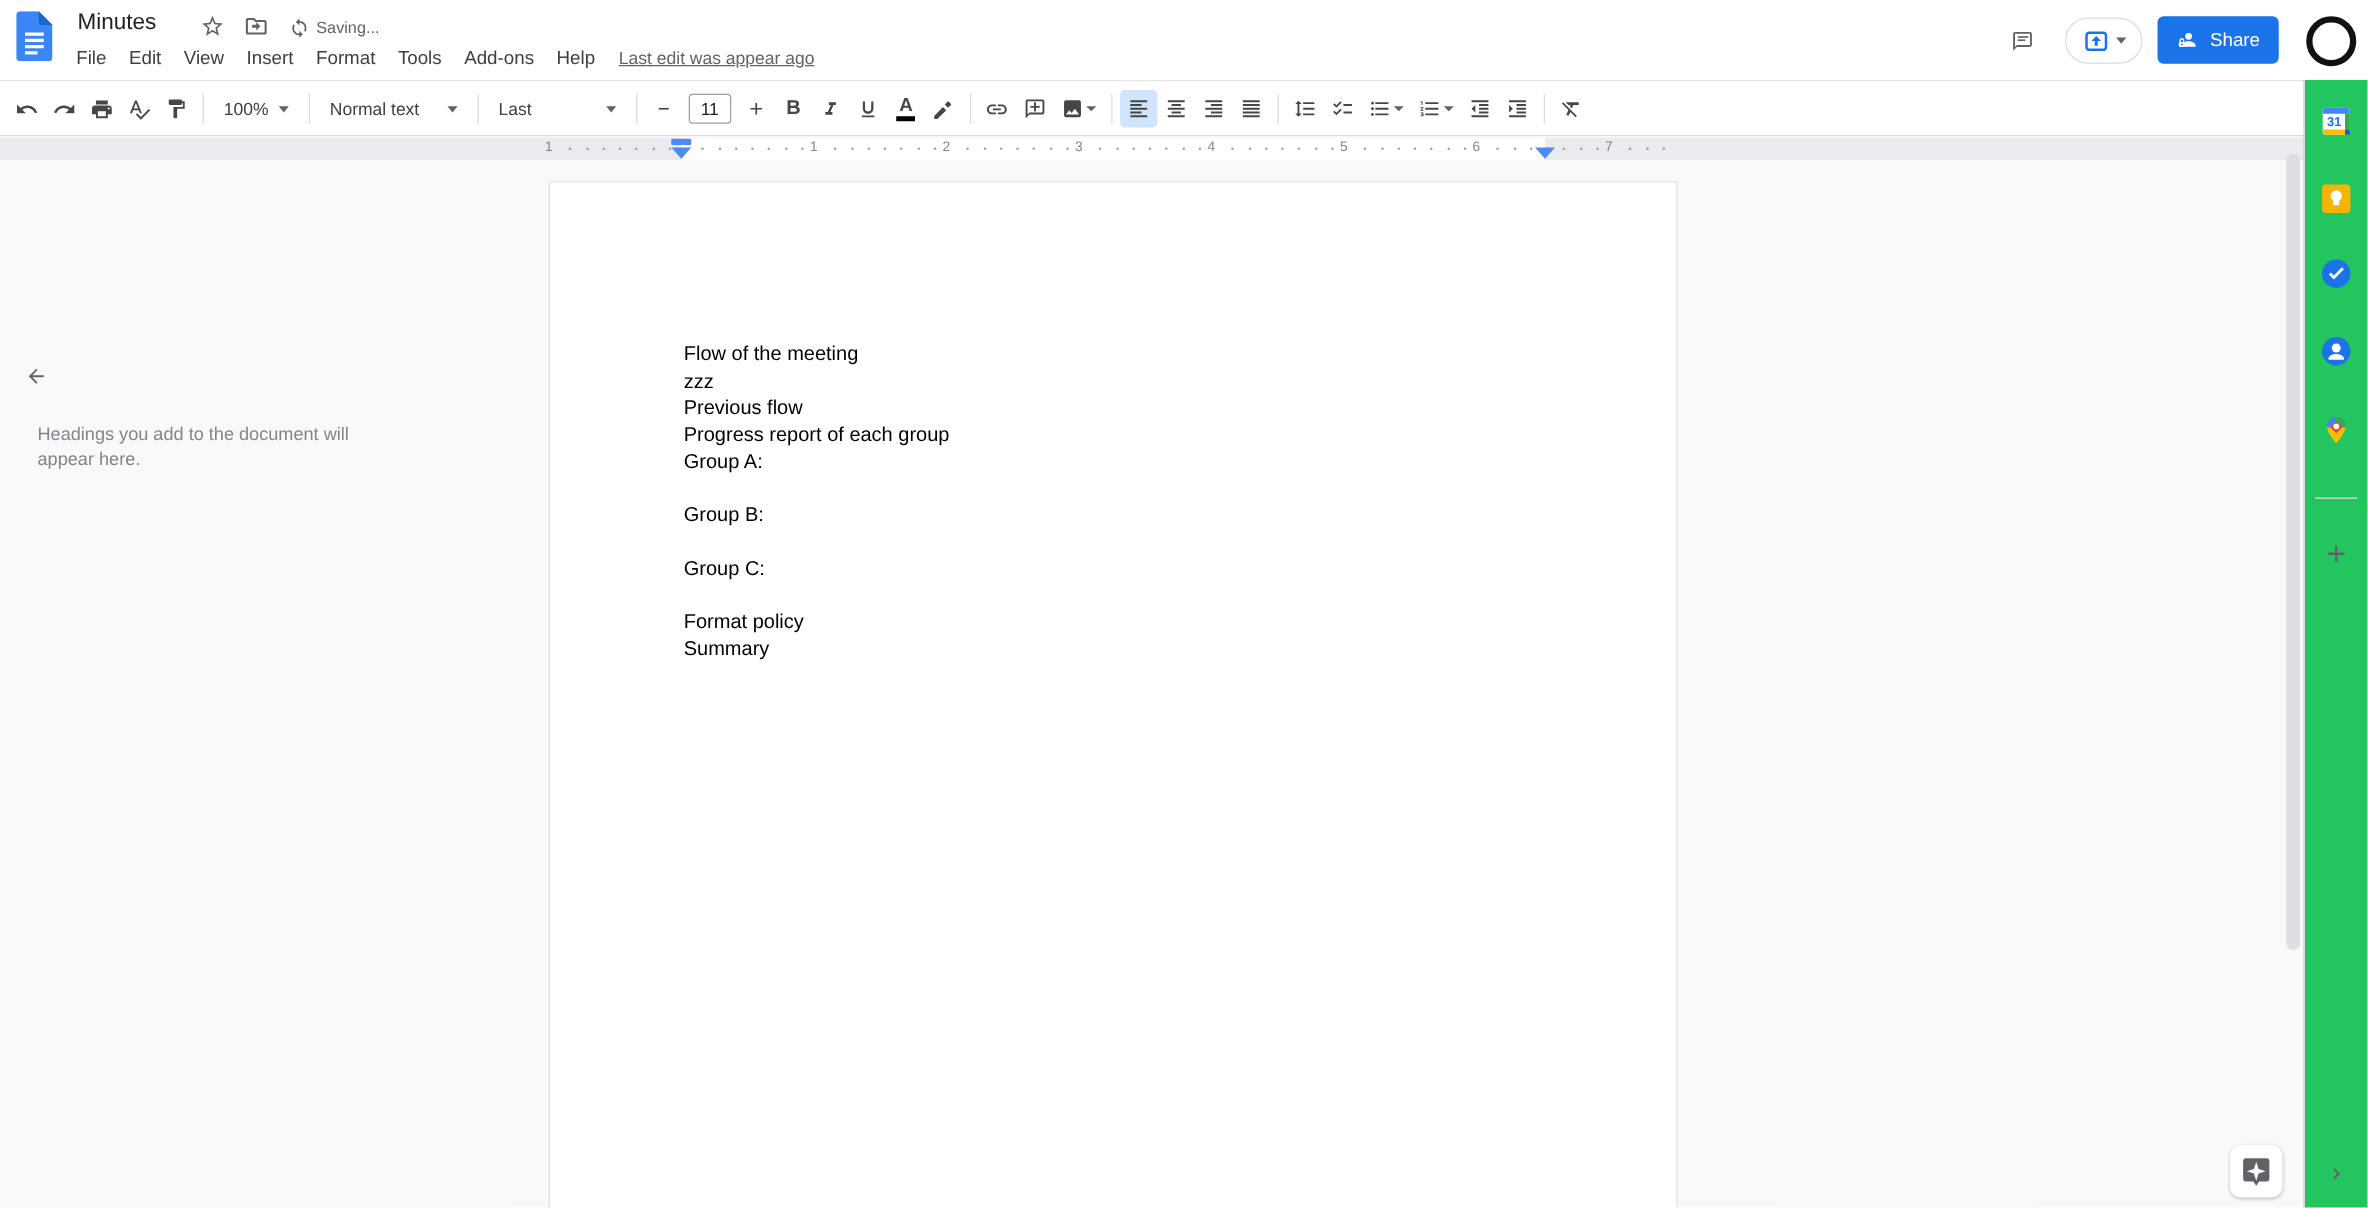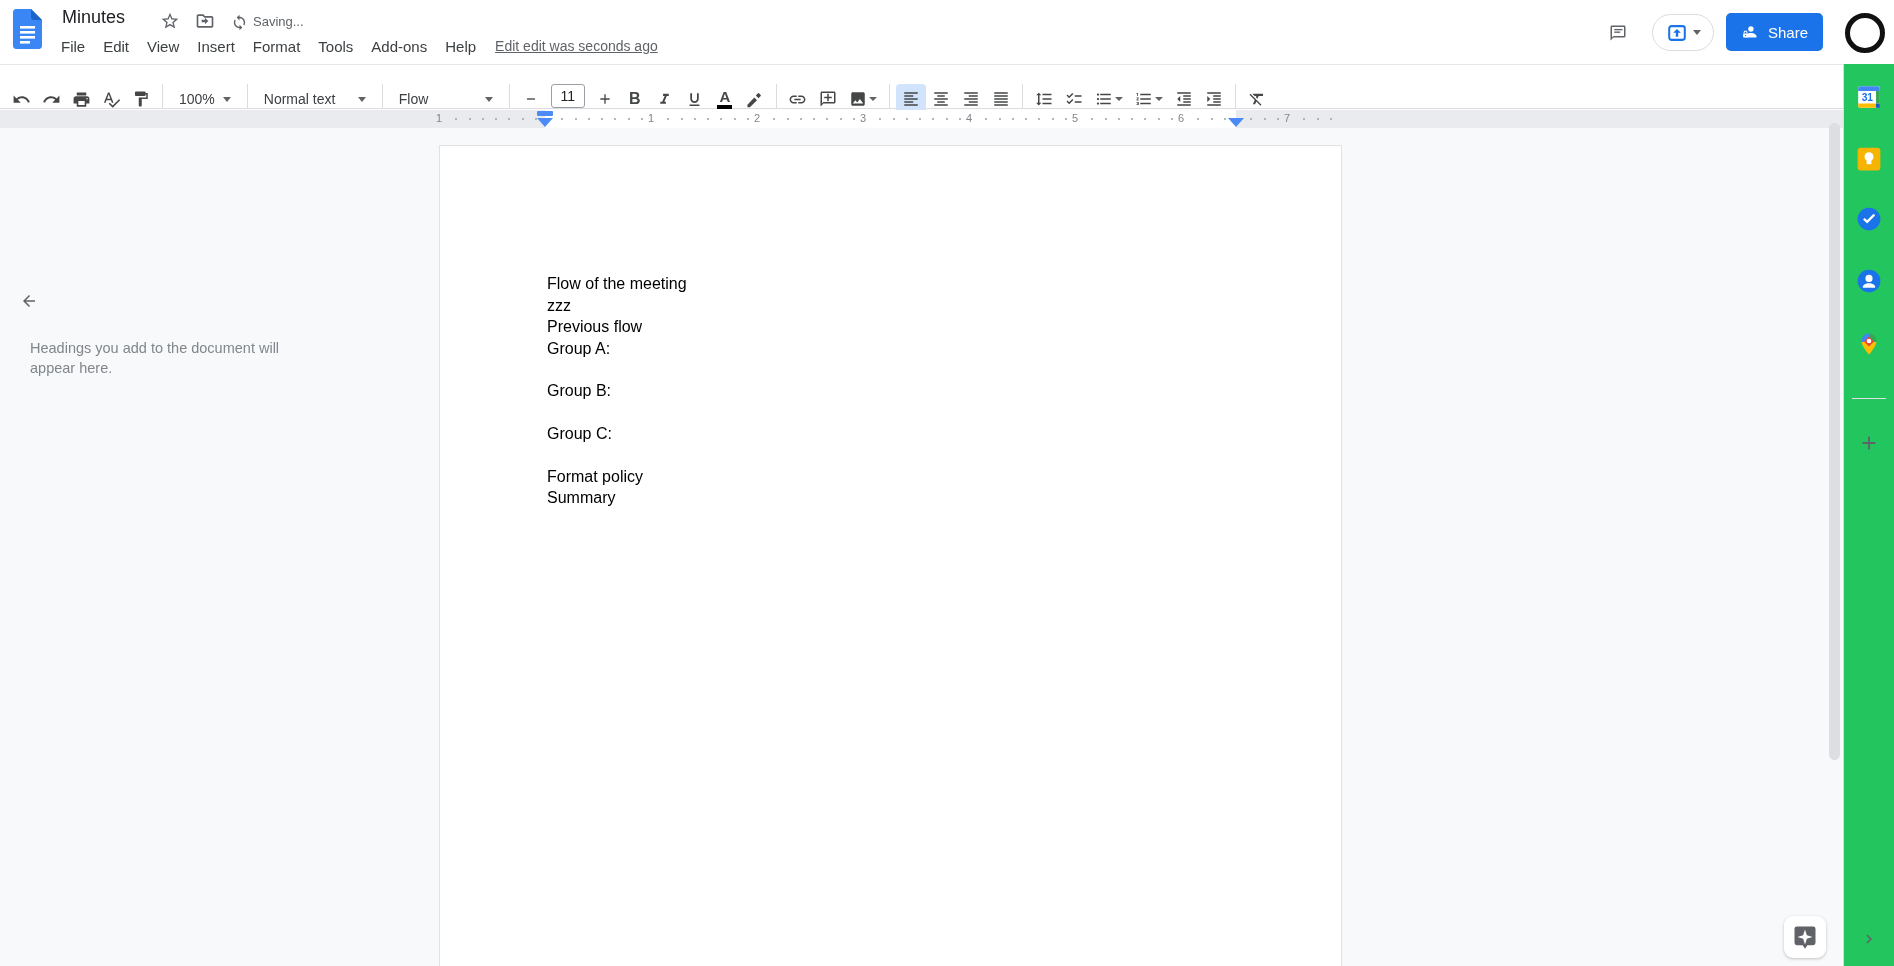--- a/index.html
+++ b/index.html
@@ -12,21 +12,21 @@
   .saving{position:absolute;left:253px;top:14px;font-size:13px;color:#5f6368;text-align:center;}
   .menubar{position:absolute;left:52px;top:33px;height:26px;display:flex;align-items:center;}
   .menu-item{font-size:15px;color:#3c4043;padding:3px 9px;border-radius:4px;cursor:pointer;}
   .last-edit{font-size:14px;color:#5f6368;text-decoration:underline;margin-left:10px;cursor:pointer;}
   .comment-hist{position:absolute;left:1603px;top:18px;width:30px;height:30px;display:flex;align-items:center;justify-content:center;background:none;border:none;cursor:pointer;}
   .present-pill{position:absolute;left:1652px;top:14px;width:62px;height:37px;border:1px solid #dadce0;border-radius:20px;display:flex;align-items:center;justify-content:center;gap:5px;background:#fff;cursor:pointer;}
   .share-btn{position:absolute;left:1726px;top:13px;width:97px;height:38px;background:#1a73e8;border:none;border-radius:5px;display:flex;align-items:center;justify-content:center;gap:8px;color:#fff;font-size:15px;font-weight:500;cursor:pointer;font-family:inherit;}
   .avatar{position:absolute;left:1845px;top:13px;width:40px;height:40px;border-radius:50%;border:5px solid #111;background:#fff;box-sizing:border-box;cursor:pointer;}
   
   .toolbar{position:absolute;left:0;top:64px;width:1894px;height:45px;background:#fff;border-top:1px solid #e6e6e6;border-bottom:1px solid #dadce0;box-sizing:border-box;}
-  .tb-left{position:absolute;left:6px;top:7px;display:flex;align-items:flex-start;margin-top:12px;}
+  .tb-left{position:absolute;left:6px;top:7px;display:flex;align-items:center;}
   .tbtn{width:30px;height:30px;border:none;background:none;border-radius:4px;display:flex;align-items:center;justify-content:center;padding:0;cursor:pointer;flex:none;}
   .tbtn.active{background:#d2e3fc;}
   .tbtn svg{fill:#444746;}
   .sep{width:1px;height:24px;background:#dadce0;margin:0 6px;flex:none;}
   .dd{display:flex;align-items:center;gap:8px;padding:0 10px;height:30px;border-radius:4px;cursor:pointer;flex:none;}
   .dd .dd-label{font-size:14px;color:#3c4043;white-space:nowrap;}
   .caret{width:0;height:0;border-left:4px solid transparent;border-right:4px solid transparent;border-top:5px solid #5f6368;flex:none;}
   .fs-box{width:32px;height:22px;border:1px solid #9aa0a6;border-radius:3px;display:flex;align-items:center;justify-content:center;font-size:14px;color:#202124;margin:0 5px;flex:none;cursor:text;}
   .bold-g{font-size:16px;font-weight:700;color:#444746;}
   .colorA{display:flex;flex-direction:column;align-items:center;line-height:1;}
@@ -97,21 +97,21 @@
       <span id="menu-items" style="display:flex;align-items:center;">
           <div class="menu-item">File</div>
           <div class="menu-item">Edit</div>
           <div class="menu-item">View</div>
           <div class="menu-item">Insert</div>
           <div class="menu-item">Format</div>
           <div class="menu-item">Tools</div>
           <div class="menu-item">Add-ons</div>
           <div class="menu-item">Help</div>
         </span>
-      <a class="last-edit">Edit edit was seconds ago</a>
+      <a class="last-edit">Last edit was appear ago</a>
     </nav>
 
     <button class="comment-hist">
       <svg width="24" height="24" viewBox="0 0 24 24" fill="#5f6368">
         <path d="M20 2H4c-1.1 0-2 .9-2 2v18l4-4h14c1.1 0 2-.9 2-2V4c0-1.1-.9-2-2-2zm0 14H6l-2 2V4h16v12z"></path>
         <rect x="7" y="6.6" width="11" height="1.8"></rect>
           <rect x="7" y="10" width="8" height="1.8"></rect>
       </svg>
     </button>
 
@@ -172,21 +172,21 @@
       </div>
       <span class="sep"></span>
 
       <div class="dd" style="width:102px;">
         <span class="dd-label" style="margin-right:auto;">Normal text</span>
         <span class="caret"></span>
       </div>
       <span class="sep"></span>
 
       <div class="dd" style="width:94px;">
-        <span class="dd-label" style="margin-right:auto;">Flow</span>
+        <span class="dd-label" style="margin-right:auto;">Last</span>
         <span class="caret"></span>
       </div>
       <span class="sep"></span>
 
       <button class="tbtn">
           <svg width="16" height="16" viewBox="0 0 24 24">
             <rect x="6" y="11" width="12" height="2"></rect>
           </svg>
         </button>
       <span class="fs-box">11</span>
@@ -399,20 +399,21 @@
         </svg>
     </button>
     <div class="outline-text">Headings you add to the document will appear here.</div>
 
     <div class="page">
       <div class="doc-content" id="doc-content">
           <div class="doc-line">&nbsp;</div>
           <div class="doc-line">Flow of the meeting</div>
           <div class="doc-line">zzz</div>
           <div class="doc-line">Previous flow</div>
+          <div class="doc-line">Progress report of each group</div>
           <div class="doc-line">Group A:</div>
           <div class="doc-line">&nbsp;</div>
           <div class="doc-line">Group B:</div>
           <div class="doc-line">&nbsp;</div>
           <div class="doc-line">Group C:</div>
           <div class="doc-line">&nbsp;</div>
           <div class="doc-line">Format policy</div>
           <div class="doc-line">Summary</div>
         </div>
     </div>

